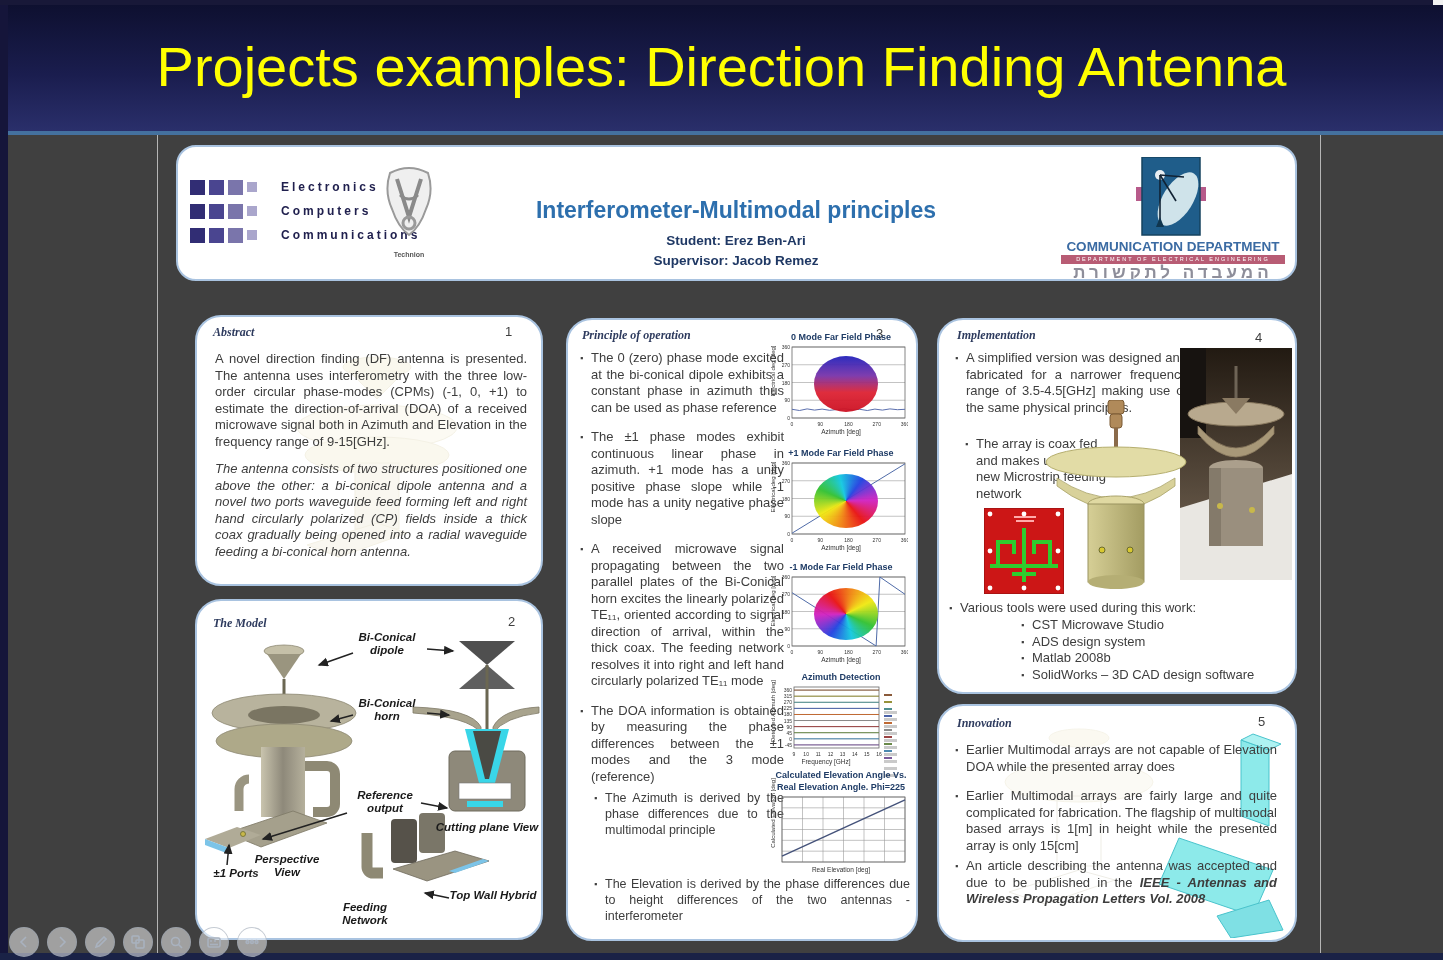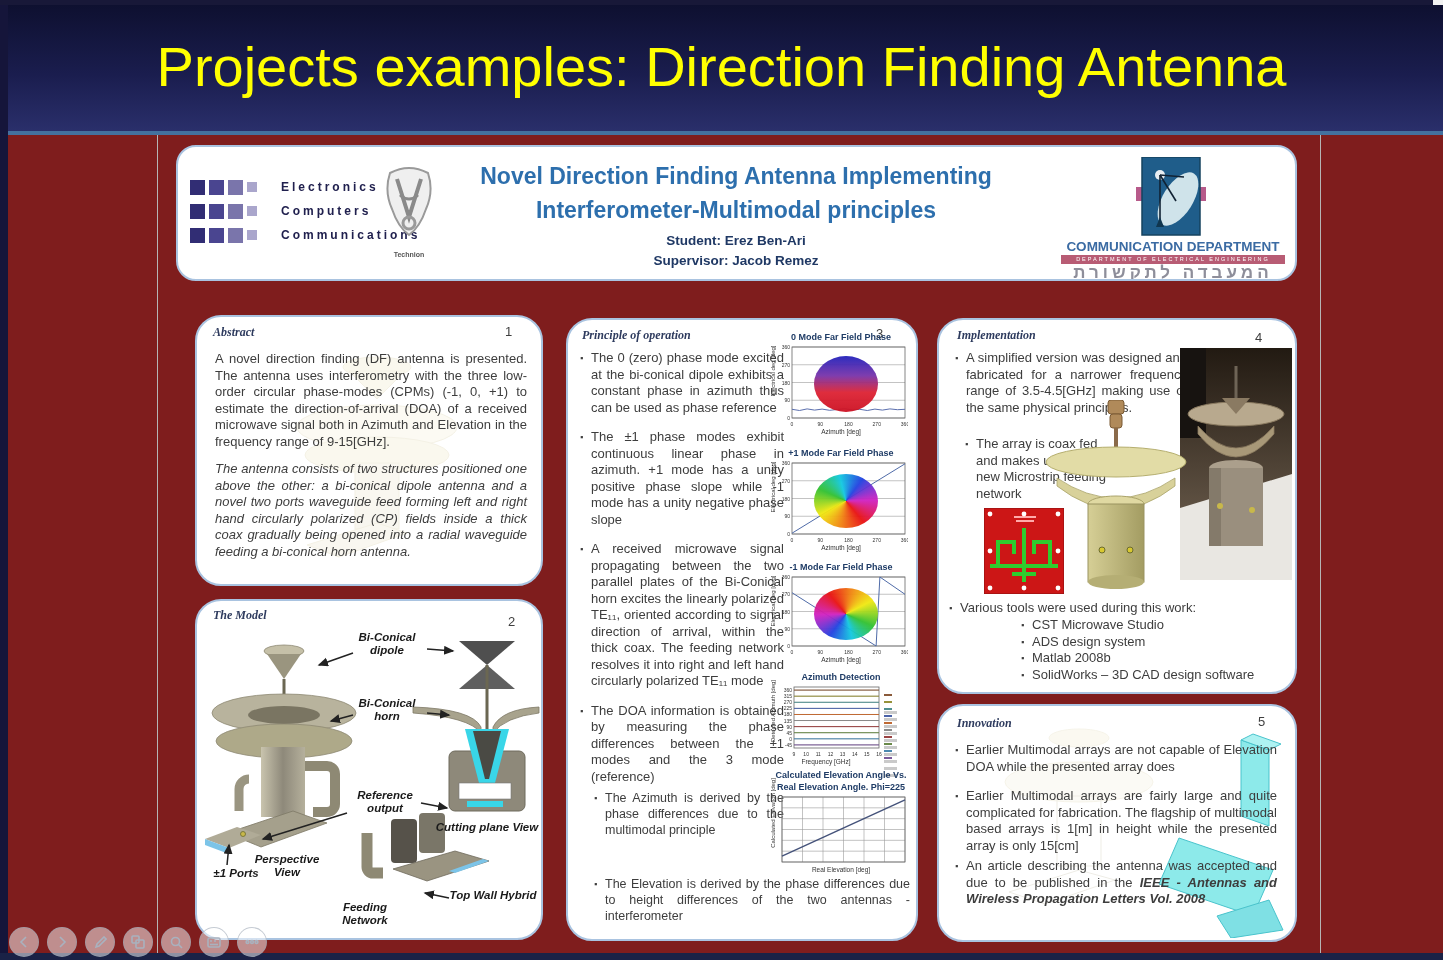--- a/index.html
+++ b/index.html
@@ -1,16 +1,16 @@
 <!DOCTYPE html>
 <html><head>
 <meta charset="utf-8">
 <style>
   html,body{margin:0;padding:0;background:#888;}
-  #screen{position:relative;width:1443px;height:960px;background:#7f1d1d;overflow:hidden;
+  #screen{position:relative;width:1443px;height:960px;background:#404040;overflow:hidden;
           font-family:"Liberation Sans",sans-serif;}
   .abs{position:absolute;}
   
   #top-strip{left:0;top:0;width:1443px;height:5px;background:#181838;}
   #top-strip-white{left:1433px;top:0;width:10px;height:5px;background:#f2f2f2;}
   #header-band{left:0;top:5px;width:1443px;height:126px;
       background:linear-gradient(180deg,#0e1030 0%,#1a1d4e 55%,#2a2f6b 100%);}
   #slide-title{left:0;top:5px;width:1443px;height:126px;line-height:124px;text-align:center;
       font-size:56px;color:#ffff00;letter-spacing:0px;}
   #header-underline{left:0;top:131px;width:1443px;height:4px;background:#44719f;}
@@ -109,21 +109,20 @@
     <div class="abs" style="left:202px;top:18px;width:58px;height:100px;">
       <svg width="58" height="82" viewBox="0 0 58 82">
         <path d="M10,8 Q29,-2 48,8 Q54,26 46,44 Q40,62 29,70 Q18,62 12,44 Q4,26 10,8 Z" fill="#efefef" stroke="#9a9a9a" stroke-width="2"></path>
         <path d="M17,14 L29,52 L41,14" fill="none" stroke="#8a8a8a" stroke-width="4"></path>
         <path d="M20,30 Q29,38 38,30" fill="none" stroke="#8a8a8a" stroke-width="3"></path>
         <circle cx="29" cy="58" r="6" fill="none" stroke="#9a9a9a" stroke-width="3"></circle>
       </svg>
       <div style="font-size:7px;color:#555;text-align:center;font-weight:700;">Technion</div>
     </div>
 
-    <div class="abs ptitle" style="left:278px;top:14px;width:560px;">Novel Direction Finding Antenna Implementing</div>
     <div class="abs pperson" style="left:278px;top:86px;width:560px;">Student: Erez Ben-Ari</div>
     <div class="abs ptitle" style="left:278px;top:48px;width:560px;">Interferometer-Multimodal principles</div>
     <div class="abs pperson" style="left:278px;top:106px;width:560px;">Supervisor: Jacob Remez</div>
 
     <div class="abs" style="left:875px;top:6px;width:240px;height:122px;">
       <div class="abs" style="left:83px;top:4px;width:70px;height:80px;">
         <svg width="70" height="80" viewBox="0 0 70 80">
           <rect x="0" y="30" width="8" height="14" fill="#b75a8a"></rect>
           <rect x="62" y="30" width="8" height="14" fill="#b75a8a"></rect>
           <rect x="6" y="0" width="58" height="78" fill="#1f5d8a"></rect>
@@ -207,21 +206,21 @@
 
       <line x1="156" y1="52" x2="122" y2="64" stroke="#222" stroke-width="1.5" marker-end="url(#ah)"></line>
       <line x1="230" y1="48" x2="256" y2="50" stroke="#222" stroke-width="1.5" marker-end="url(#ah)"></line>
       <line x1="156" y1="114" x2="134" y2="120" stroke="#222" stroke-width="1.5" marker-end="url(#ah)"></line>
       <line x1="230" y1="112" x2="252" y2="114" stroke="#222" stroke-width="1.5" marker-end="url(#ah)"></line>
       <line x1="150" y1="212" x2="66" y2="238" stroke="#222" stroke-width="1.5" marker-end="url(#ah)"></line>
       <line x1="224" y1="202" x2="250" y2="207" stroke="#222" stroke-width="1.5" marker-end="url(#ah)"></line>
       <line x1="30" y1="264" x2="32" y2="244" stroke="#222" stroke-width="1.5" marker-end="url(#ah)"></line>
       <line x1="252" y1="297" x2="228" y2="292" stroke="#222" stroke-width="1.5" marker-end="url(#ah)"></line>
     </svg>
-    <div class="abs heading" style="left:16px;top:7px;text-align:right;">The Model</div>
+    <div class="abs heading" style="left:16px;top:15px;text-align:right;">The Model</div>
     <div class="abs boxnum" style="left:311px;top:13px;">2</div>
     <div class="mlabel" style="left:152px;top:30px;width:76px;">Bi-Conical dipole</div>
     <div class="mlabel" style="left:152px;top:96px;width:76px;">Bi-Conical horn</div>
     <div class="mlabel" style="left:150px;top:188px;width:76px;">Reference output</div>
     <div class="mlabel" style="left:6px;top:266px;width:66px;">±1 Ports</div>
     <div class="mlabel" style="left:48px;top:252px;width:84px;">Perspective View</div>
     <div class="mlabel" style="left:238px;top:220px;width:104px;">Cutting plane View</div>
     <div class="mlabel" style="left:128px;top:300px;width:80px;">Feeding Network</div>
     <div class="mlabel" style="left:248px;top:288px;width:96px;">Top Wall Hybrid</div>
   </div>

